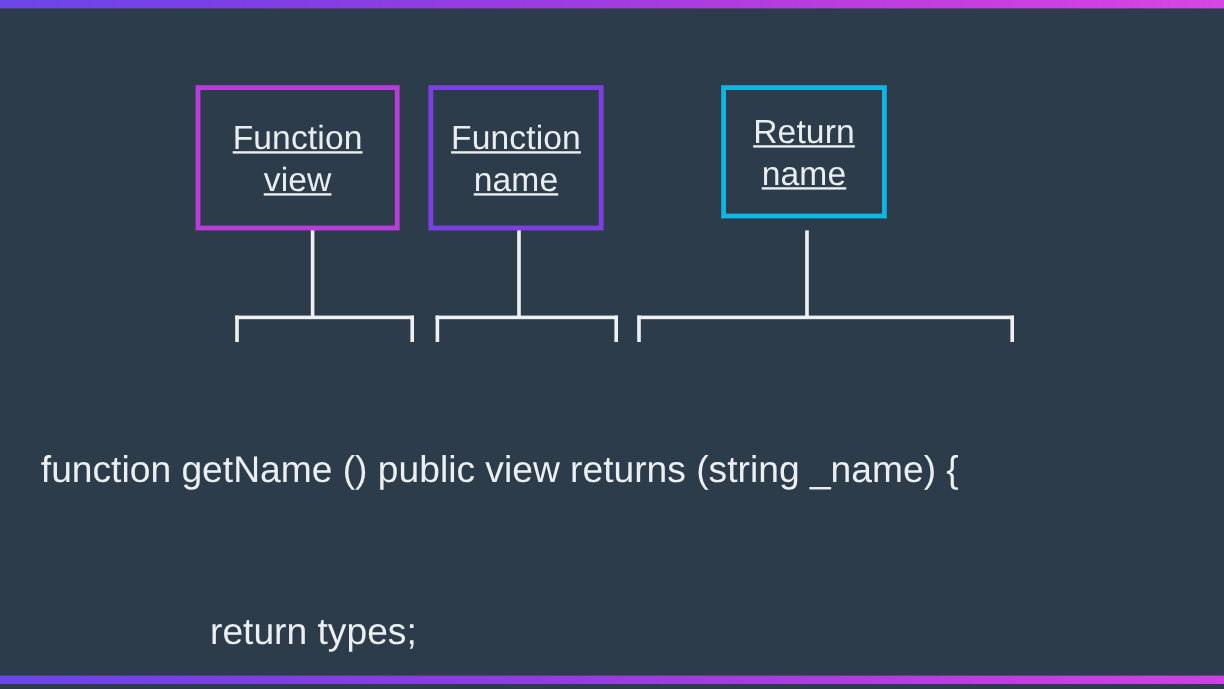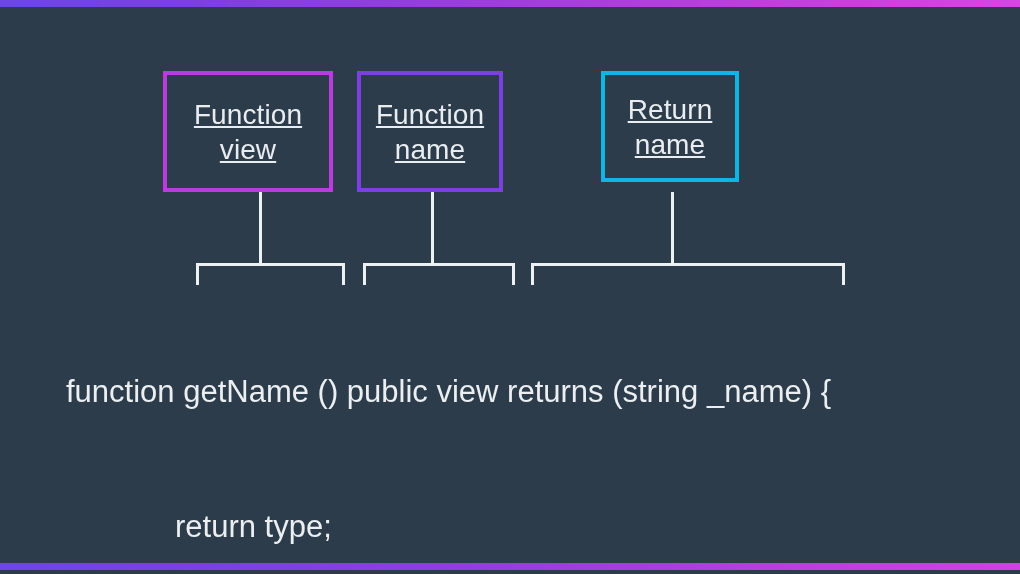--- a/index.html
+++ b/index.html
@@ -99,21 +99,21 @@
     left: 0;
     top: 279px;
     width: 1020px;
     color: #eceff2;
     font-family: "Liberation Sans", sans-serif;
     font-size: 31px;
     line-height: 45px;
     white-space: pre;
   }
   .code-line { display: block; }
-  #code-line-1 { padding-left: 66px; }
+  #code-line-1 { padding-left: 34px; }
   #code-line-2 { padding-left: 175px; }
 </style>
 </head>
 <body>
 
 <div class="slide">
 
   <div class="bar-top"></div>
 
   <div class="label-box" id="box-function-name" style="border-color: rgb(185, 61, 221);">
@@ -134,20 +134,20 @@
   <div class="stem" id="stem-1"></div>
   <div class="stem" id="stem-2"></div>
   <div class="stem" id="stem-3"></div>
 
   <div class="bracket" id="bracket-1"></div>
   <div class="bracket" id="bracket-2"></div>
   <div class="bracket" id="bracket-3"></div>
 
   <div class="code">
     <span class="code-line" id="code-line-1">function getName () public view returns (string _name) {</span>
-    <span class="code-line" id="code-line-2">return type;</span>
+    <span class="code-line" id="code-line-2">return types;</span>
     
   </div>
 
   <div class="bar-bottom"></div>
   <div class="bar-bottom-under"></div>
 
 </div>
 
 </body></html>

